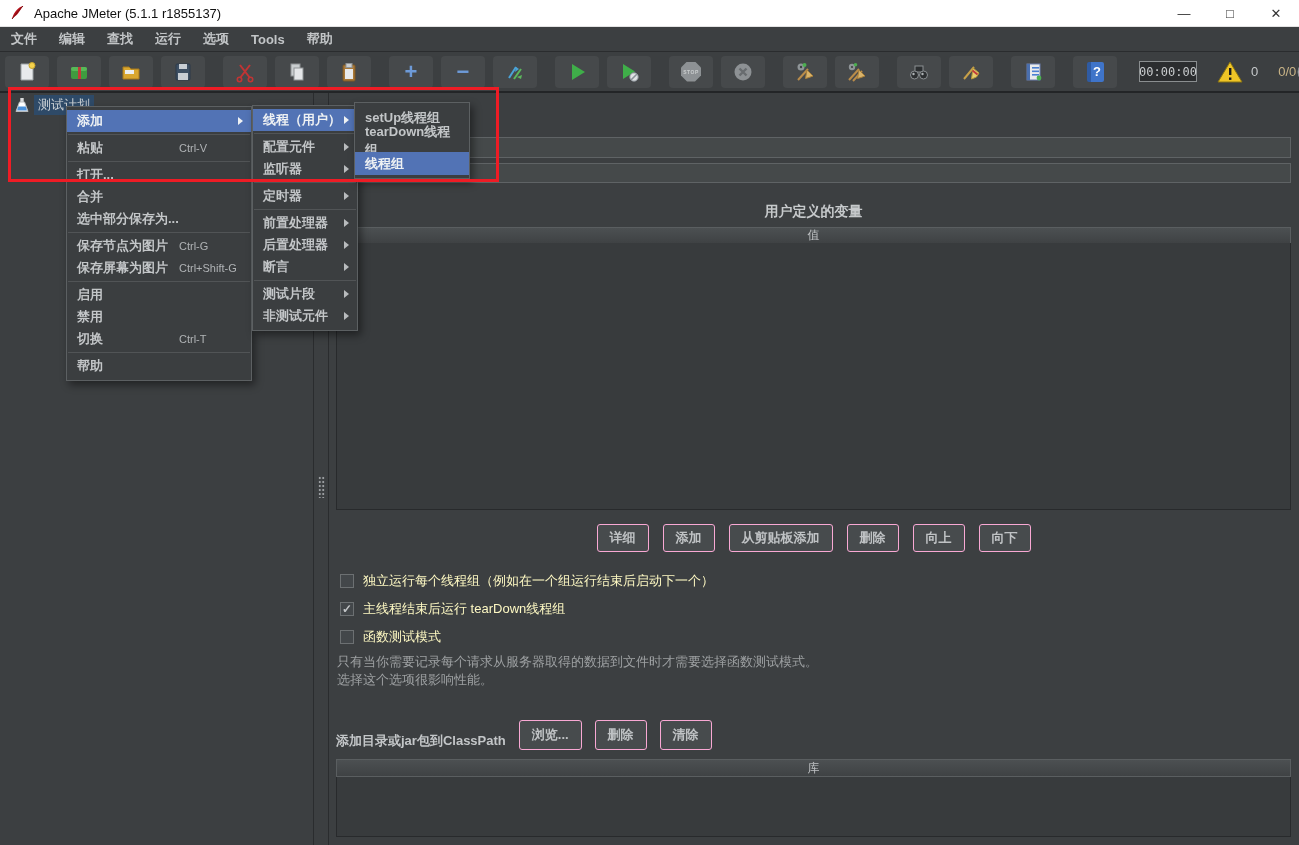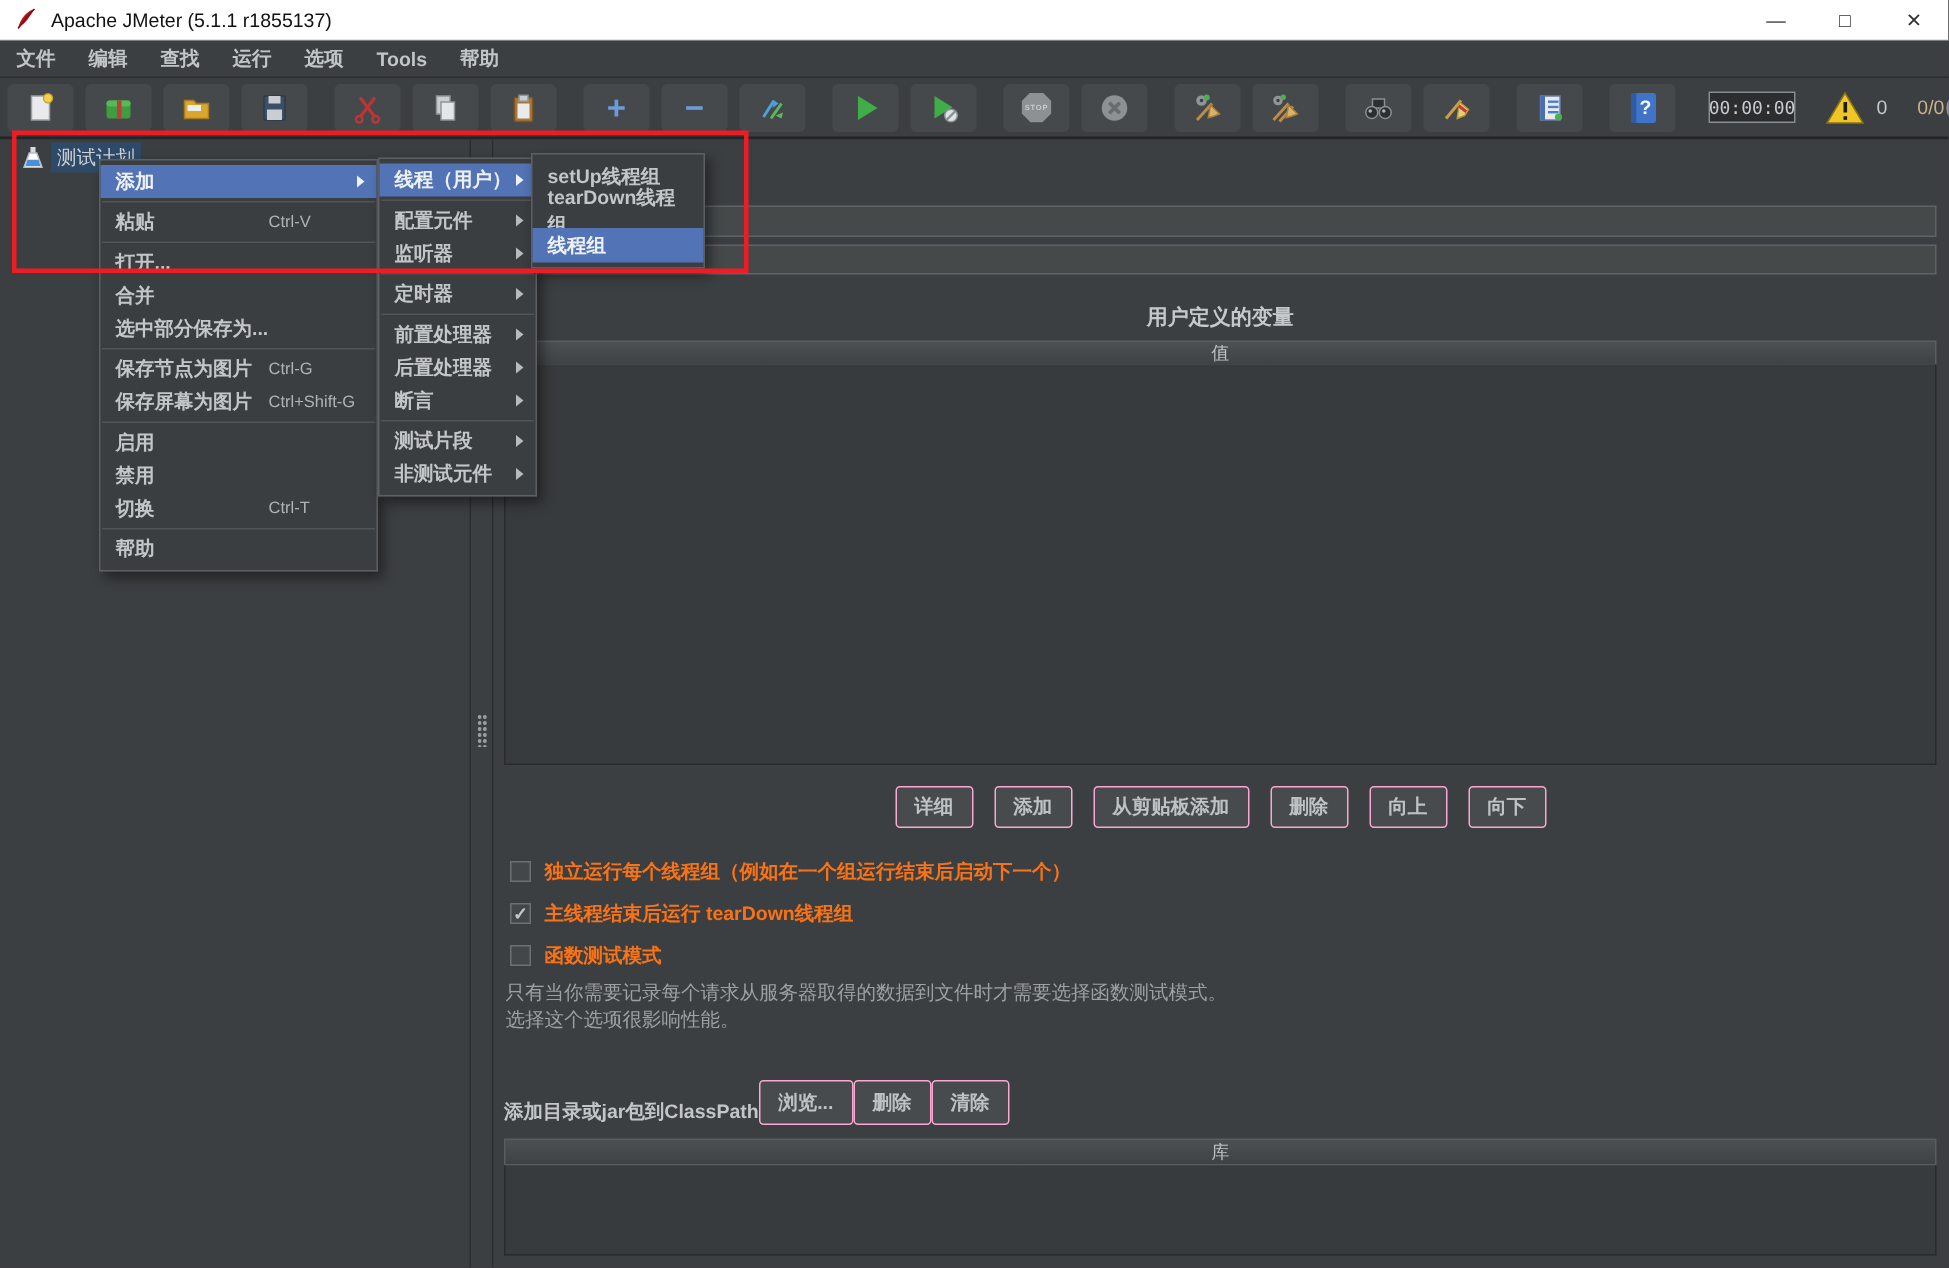--- a/index.html
+++ b/index.html
@@ -49,26 +49,26 @@
   .thead .th:last-child{border-right:none}
   .tbody{background:#383b3d;border:1px solid #282a2c;border-top:none}
 
   .btnrow{left:336px;top:524px;width:955px;display:flex;justify-content:center;gap:14px}
   .btn{background:#474b4d;border:1px solid #f9a8d4;border-radius:3px;color:#bfc2c4;font-size:13px;font-weight:bold;padding:4px 12px;font-family:"Liberation Sans",sans-serif}
 
   .optrow{display:flex;align-items:center;gap:9px}
   .checkbox{width:14px;height:14px;background:#43474a;border:1px solid #6c7072;display:flex;align-items:center;justify-content:center;flex:0 0 auto}
   .checkbox .check{display:none;color:#c3c6c8;font-size:12px;font-weight:bold;line-height:1}
   .checkbox.checked .check{display:block}
-  .optlabel{font-size:13px;font-weight:bold;color:#f97316}
+  .optlabel{font-size:13px;font-weight:normal;color:#fef9c3}
   .note{font-size:13px;color:#9da0a2}
 
   .cprow{left:336px;top:720px;display:flex;align-items:flex-end}
   .cplabel{font-size:13px;font-weight:bold;color:#c3c6c8}
-  .cprow .btn{height:30px;}
+  .cprow .btn{height:30px;margin-left:13px}
 
   .libhead{left:336px;top:759px;width:955px;height:18px;display:flex;align-items:center;justify-content:center;background:linear-gradient(#4c5052,#3f4244);border:1px solid #5a5e60;color:#bfc2c4;font-size:12px}
 
   
   .menu{position:absolute;background:#3b3e40;border:1px solid #5c6062;padding:3px 0;box-shadow:3px 4px 8px rgba(0,0,0,.45)}
   .mi{height:22px;display:flex;align-items:center;padding:0 10px;color:#c3c6c8;font-size:13px;font-weight:600;position:relative}
   .menu3 .mi{height:23px}
   .mi .shortcut{position:absolute;left:112px;font-weight:400;font-size:11px;color:#b0b3b5}
   .mi.hl{background:#5273b5;color:#eef1f3}
   .sep{height:1px;background:#515456;margin:2px 1px}

